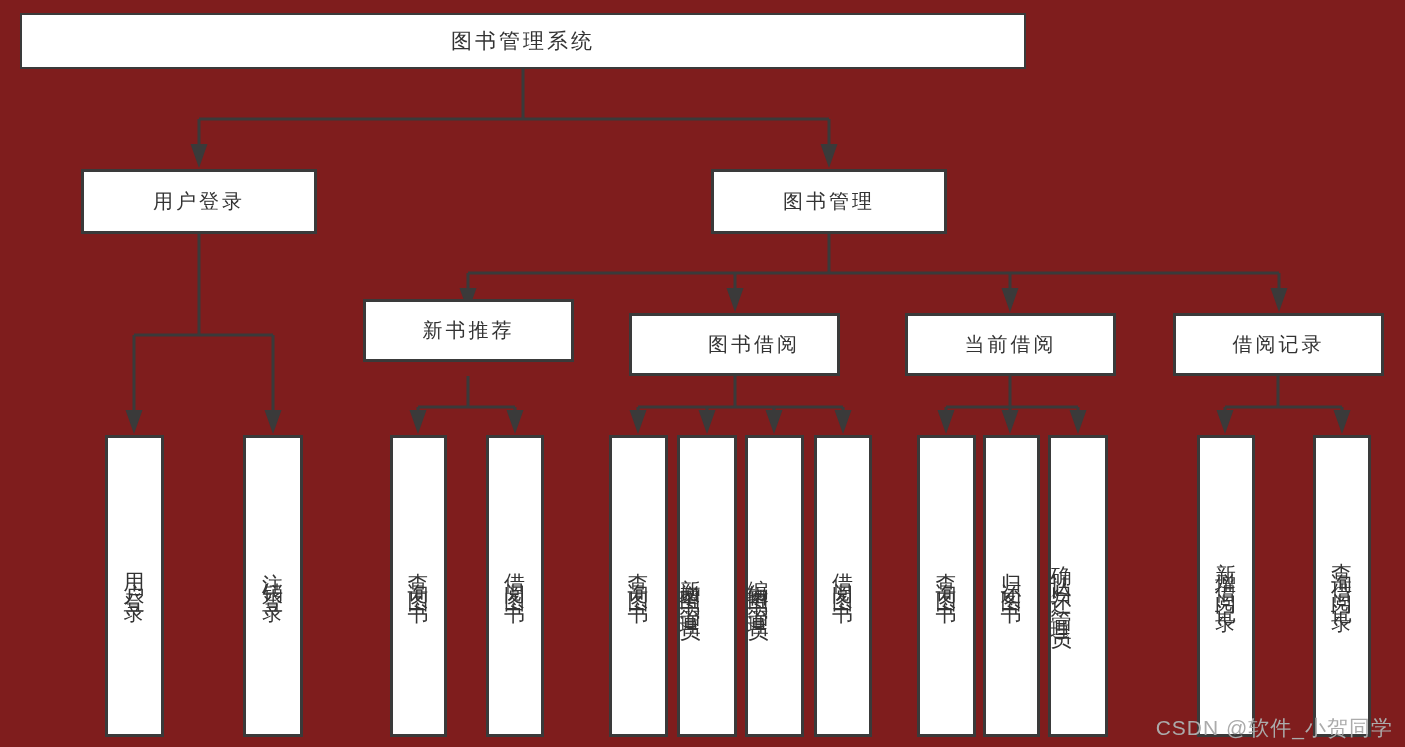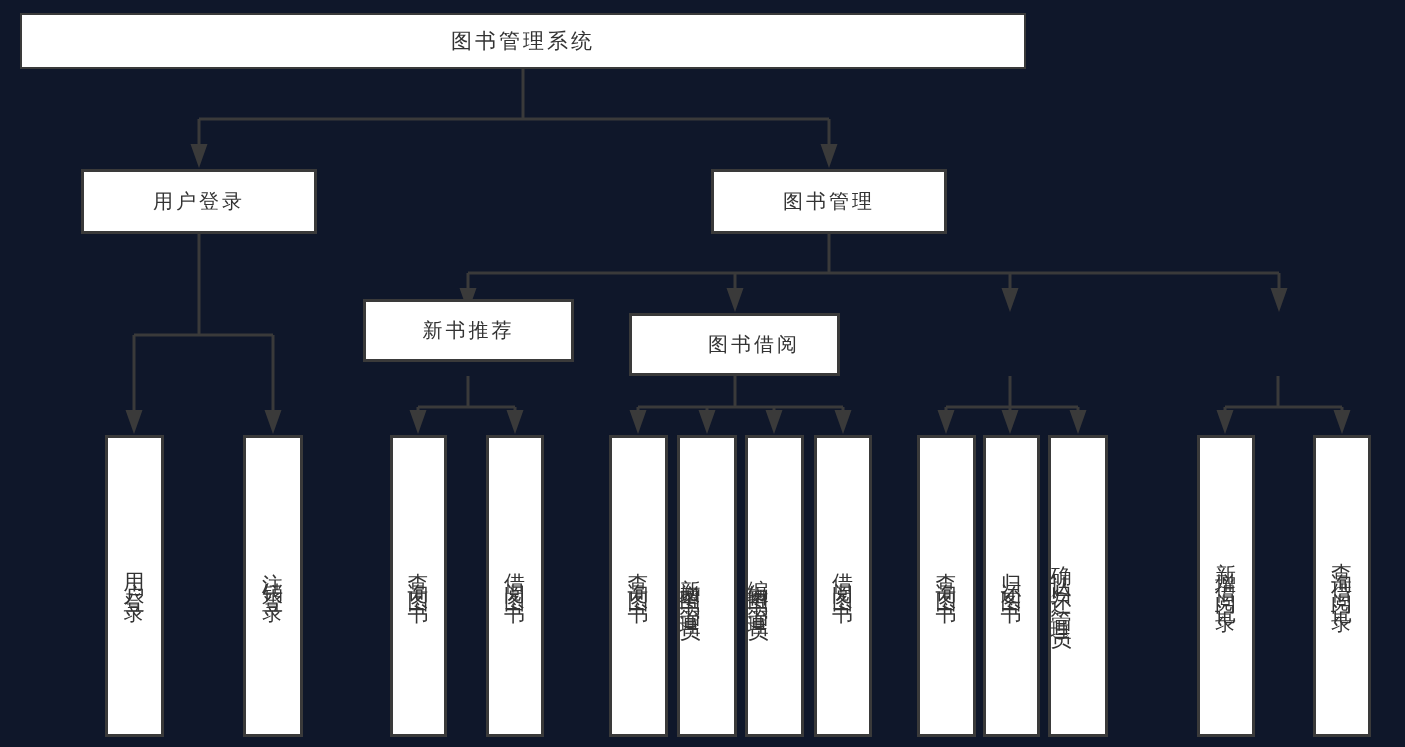--- a/index.html
+++ b/index.html
@@ -5,21 +5,21 @@
   html, body {
     margin: 0;
     padding: 0;
     background: #ffffff;
     font-family: "Liberation Sans", sans-serif;
   }
   .stage {
     position: relative;
     width: 1405px;
     height: 747px;
-    background: #0f172a;
+    background: #7f1d1d;
     overflow: hidden;
   }
   .wires {
     position: absolute;
     left: 0;
     top: 0;
     z-index: 1;
   }
   .box {
     position: absolute;
@@ -127,20 +127,26 @@
   <div class="box hbox" style="left:711px; top:169px; width:236px; height:65px;font-family:Liberation Serif, serif;">
     <span>图书管理</span>
   </div>
 
   <div class="box hbox" style="left:363px; top:299px; width:211px; height:63px;">
     <span>新书推荐</span>
   </div>
   <div class="box hbox" style="left:629px; top:313px; width:211px; height:63px;padding-left:39px;">
     <span>图书借阅</span>
   </div>
+  <div class="box hbox" style="left:905px; top:313px; width:211px; height:63px;">
+    <span>当前借阅</span>
+  </div>
+  <div class="box hbox" style="left:1173px; top:313px; width:211px; height:63px;">
+    <span>借阅记录</span>
+  </div>
 
   <div class="box vbox" style="left:105px; top:435px; width:59px; height:302px;">
     <span>用户登录</span>
   </div>
   <div class="box vbox" style="left:243px; top:435px; width:60px; height:302px;">
     <span>注销登录</span>
   </div>
 
   <div class="box vbox" style="left:390px; top:435px; width:57px; height:302px;">
     <span>查询图书</span>
@@ -172,14 +178,15 @@
     <span>确认归还（管理员）</span>
   </div>
 
   <div class="box vbox" style="left:1197px; top:435px; width:58px; height:302px;">
     <span>新增借阅记录</span>
   </div>
   <div class="box vbox" style="left:1313px; top:435px; width:58px; height:302px;">
     <span>查询借阅记录</span>
   </div>
 
+  <div class="watermark">CSDN @软件_小贺同学</div>
 
 </div>
 
 </body></html>

